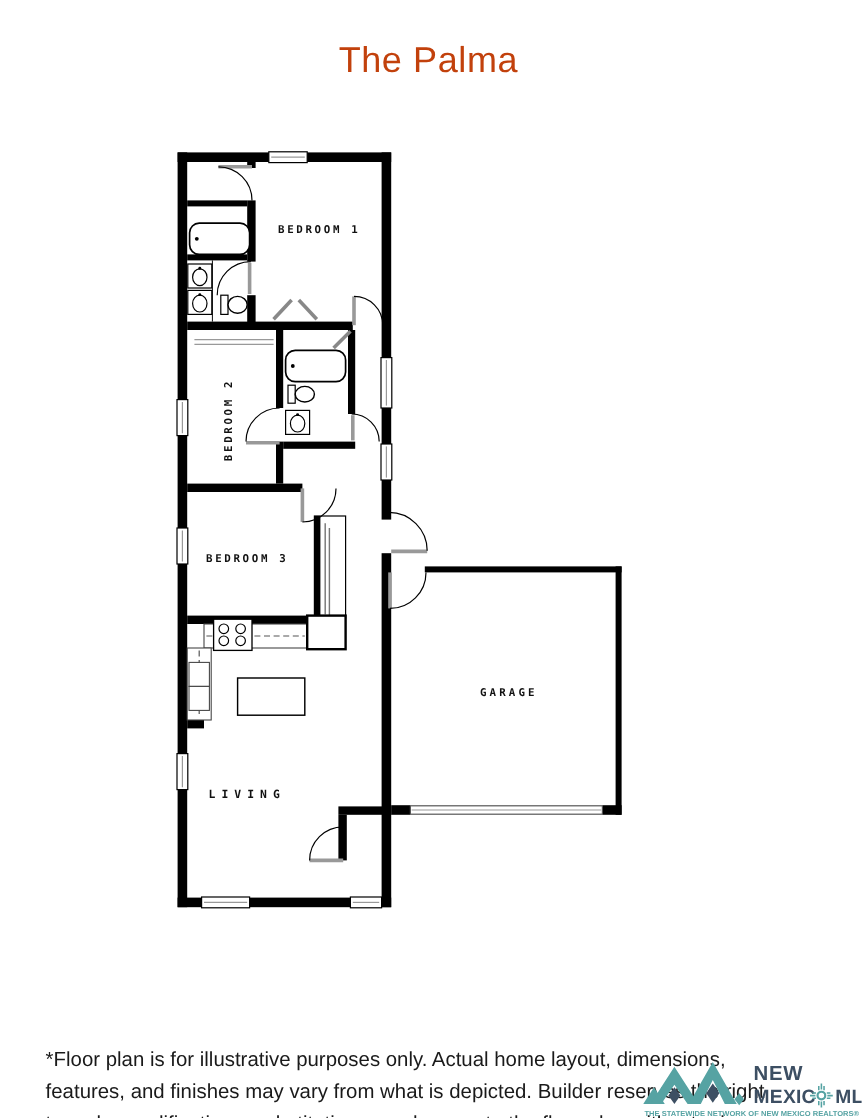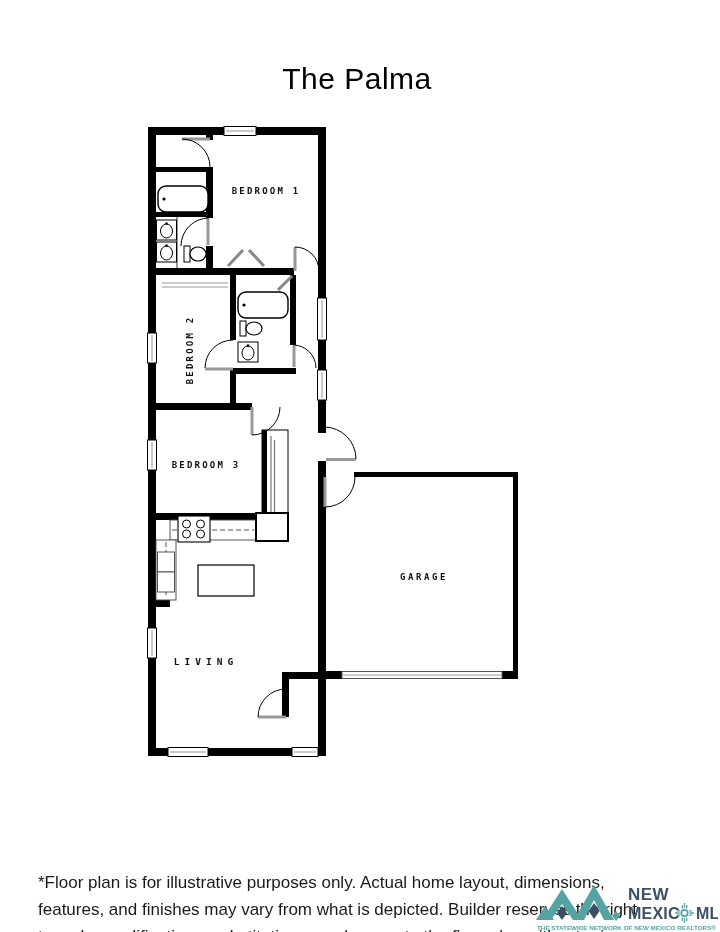--- a/index.html
+++ b/index.html
@@ -1,19 +1,19 @@
 <!DOCTYPE html>
 <html><head>
 <meta charset="utf-8">
 <style>
   html,body{margin:0;padding:0;background:#fff;}
   .page{position:relative;width:720px;height:932px;background:#ffffff;overflow:hidden;
         font-family:"Liberation Sans",sans-serif;}
   .plan-title{position:absolute;top:34px;left:0;width:714px;text-align:center;
-        font-size:30px;font-weight:500;color:#000000;letter-spacing:.5px;margin-top:28px;}
+        font-size:30px;font-weight:500;color:#c2410c;letter-spacing:.5px;}
   .floorplan-svg{position:absolute;top:0;left:0;}
   .disclaimer{position:absolute;left:38px;top:870px;width:612px;
         font-size:17px;line-height:1.58;color:#1a1a1a;}
   .logo-svg{position:absolute;left:536px;top:880px;}
   .room-label{font-family:"DejaVu Sans Mono",monospace;font-weight:bold;fill:#111;}
 </style>
 </head>
 <body>
 
 <div class="page">

